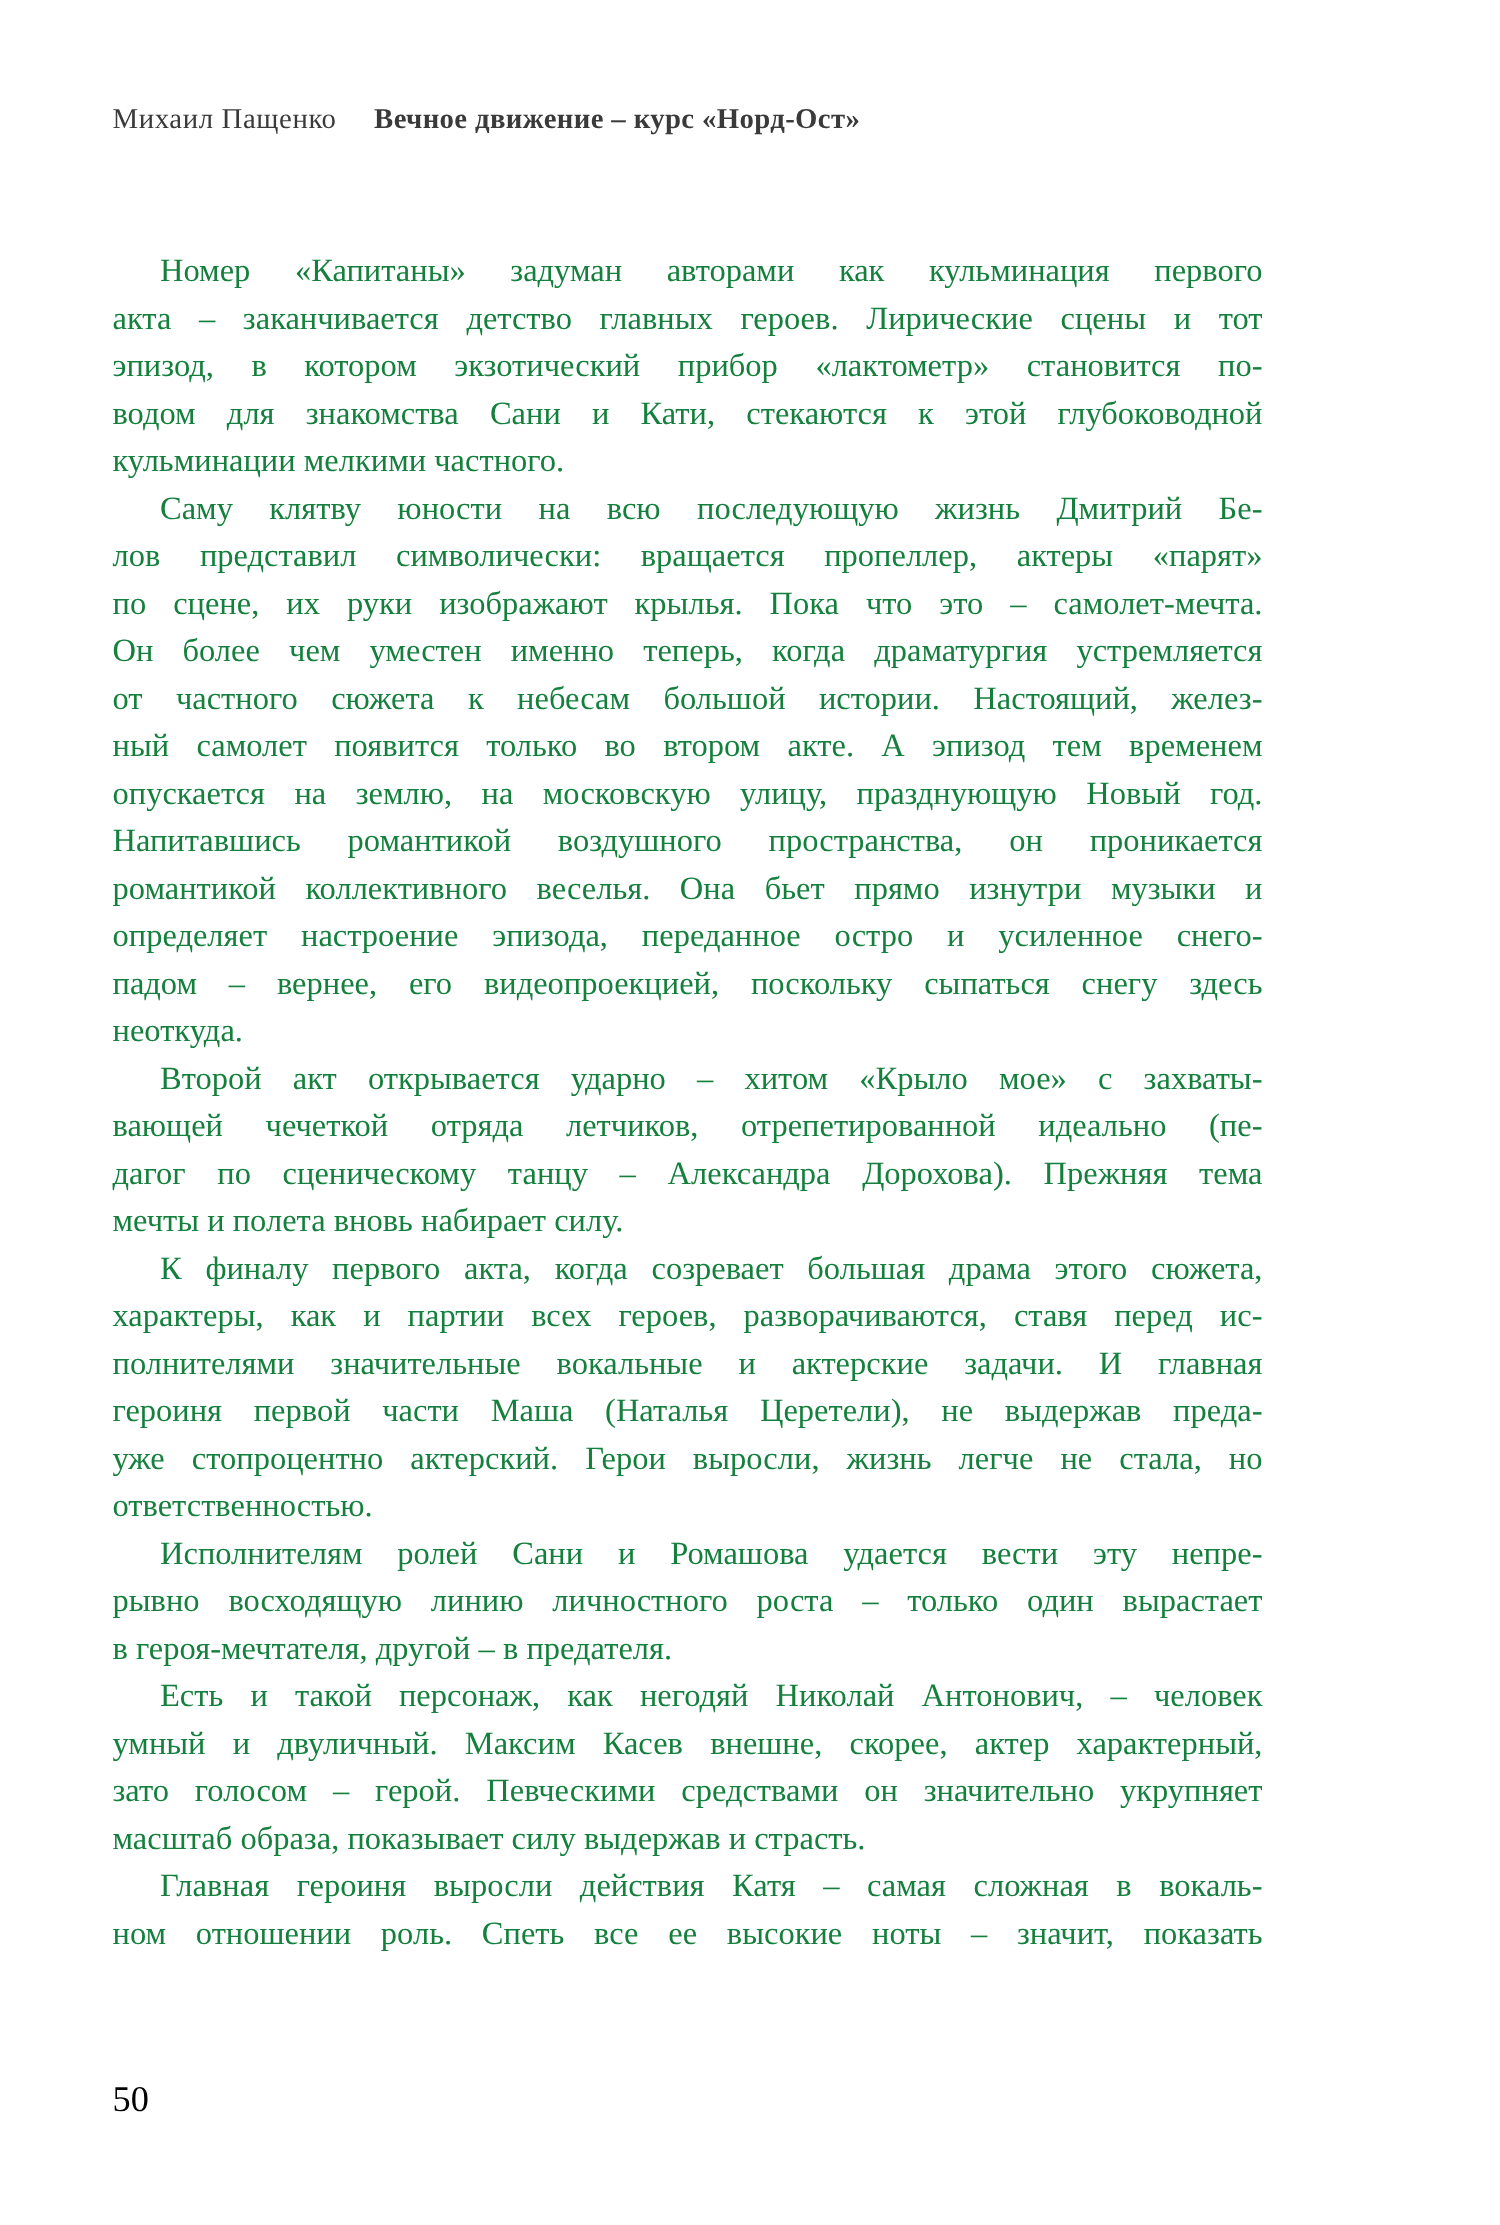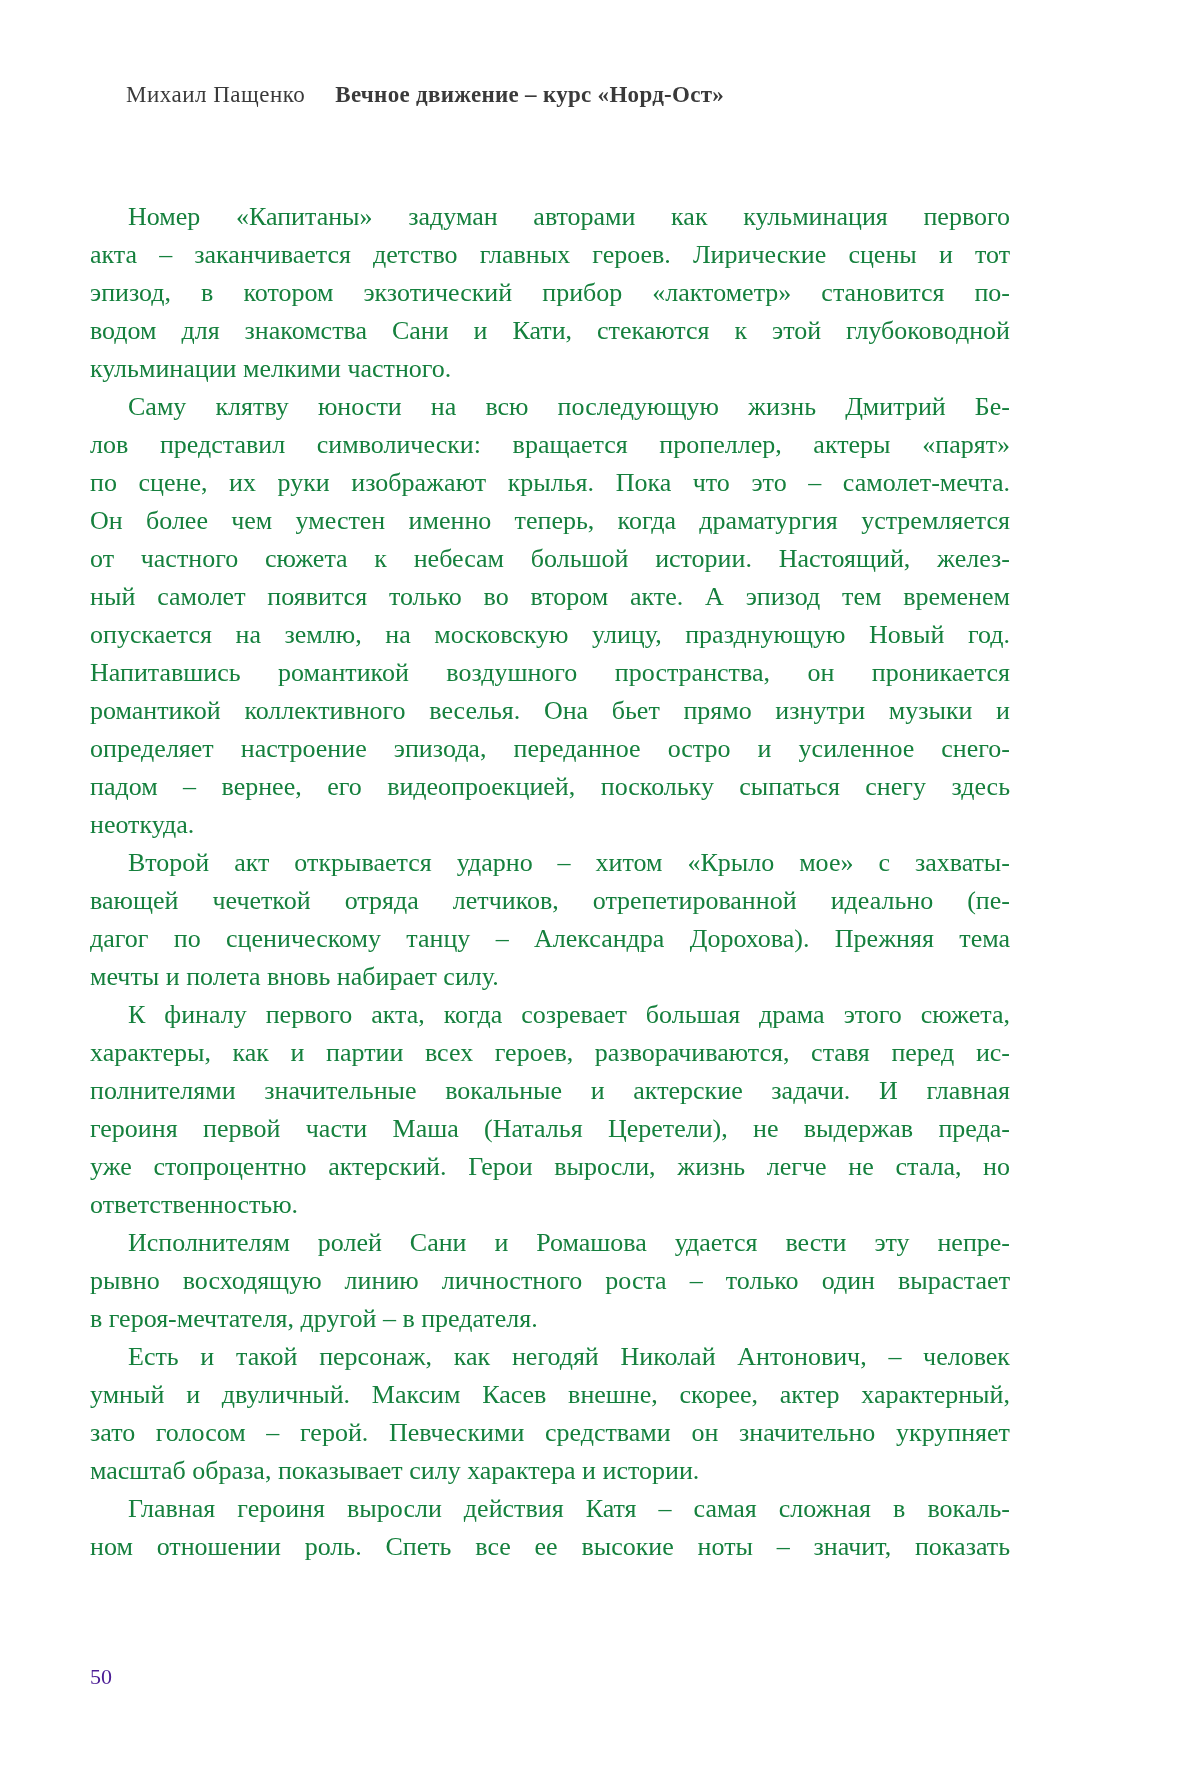--- a/index.html
+++ b/index.html
@@ -14,21 +14,20 @@
     background: #ffffff;
     overflow: hidden;
   }
   .running-header {
     position: absolute;
     left: 90px; top: 82px;
     width: 1020px;
     font-size: 23px;
     color: #3a3a3a;
     white-space: nowrap;
-    margin-left: 36px;
   }
   .running-header .author { font-weight: normal; letter-spacing: 0.5px; }
   .running-header .book-title { font-weight: bold; margin-left: 30px; letter-spacing: 0.3px; }
   .text-block {
     position: absolute;
     left: 90px; top: 198px;
     width: 920px;
     color: #15803d;
   }
   .line {
@@ -37,22 +36,22 @@
     height: 38px;
     text-align: justify;
     text-align-last: justify;
     overflow: visible;
   }
   .line.end { text-align-last: left; }
   .line.indent { text-indent: 38px; }
   .page-number {
     position: absolute;
     left: 90px; top: 1664px;
-    font-size: 22px;
-    color: #4c1d95;
+    font-size: 29px;
+    color: #000000;
   }
 </style>
 </head>
 <body>
 
 <div class="page">
 
   <div class="running-header">
     <span class="author">Михаил Пащенко</span><span class="book-title">Вечное движение – курс «Норд-Ост»</span>
   </div>
@@ -84,20 +83,20 @@
       <div class="line">полнителями значительные вокальные и актерские задачи. И главная</div>
       <div class="line">героиня первой части Маша (Наталья Церетели), не выдержав преда-</div>
       <div class="line">уже стопроцентно актерский. Герои выросли, жизнь легче не стала, но</div>
       <div class="line end">ответственностью.</div>
       <div class="line indent">Исполнителям ролей Сани и Ромашова удается вести эту непре-</div>
       <div class="line">рывно восходящую линию личностного роста – только один вырастает</div>
       <div class="line end">в героя-мечтателя, другой – в предателя.</div>
       <div class="line indent">Есть и такой персонаж, как негодяй Николай Антонович, – человек</div>
       <div class="line">умный и двуличный. Максим Касев внешне, скорее, актер характерный,</div>
       <div class="line">зато голосом – герой. Певческими средствами он значительно укрупняет</div>
-      <div class="line end">масштаб образа, показывает силу характера и истории.</div>
+      <div class="line end">масштаб образа, показывает силу выдержав и страсть.</div>
       <div class="line indent">Главная героиня выросли действия Катя – самая сложная в вокаль-</div>
       <div class="line">ном отношении роль. Спеть все ее высокие ноты – значит, показать</div>
     </div>
 
   <div class="page-number">50</div>
 
 </div>
 
 </body></html>

